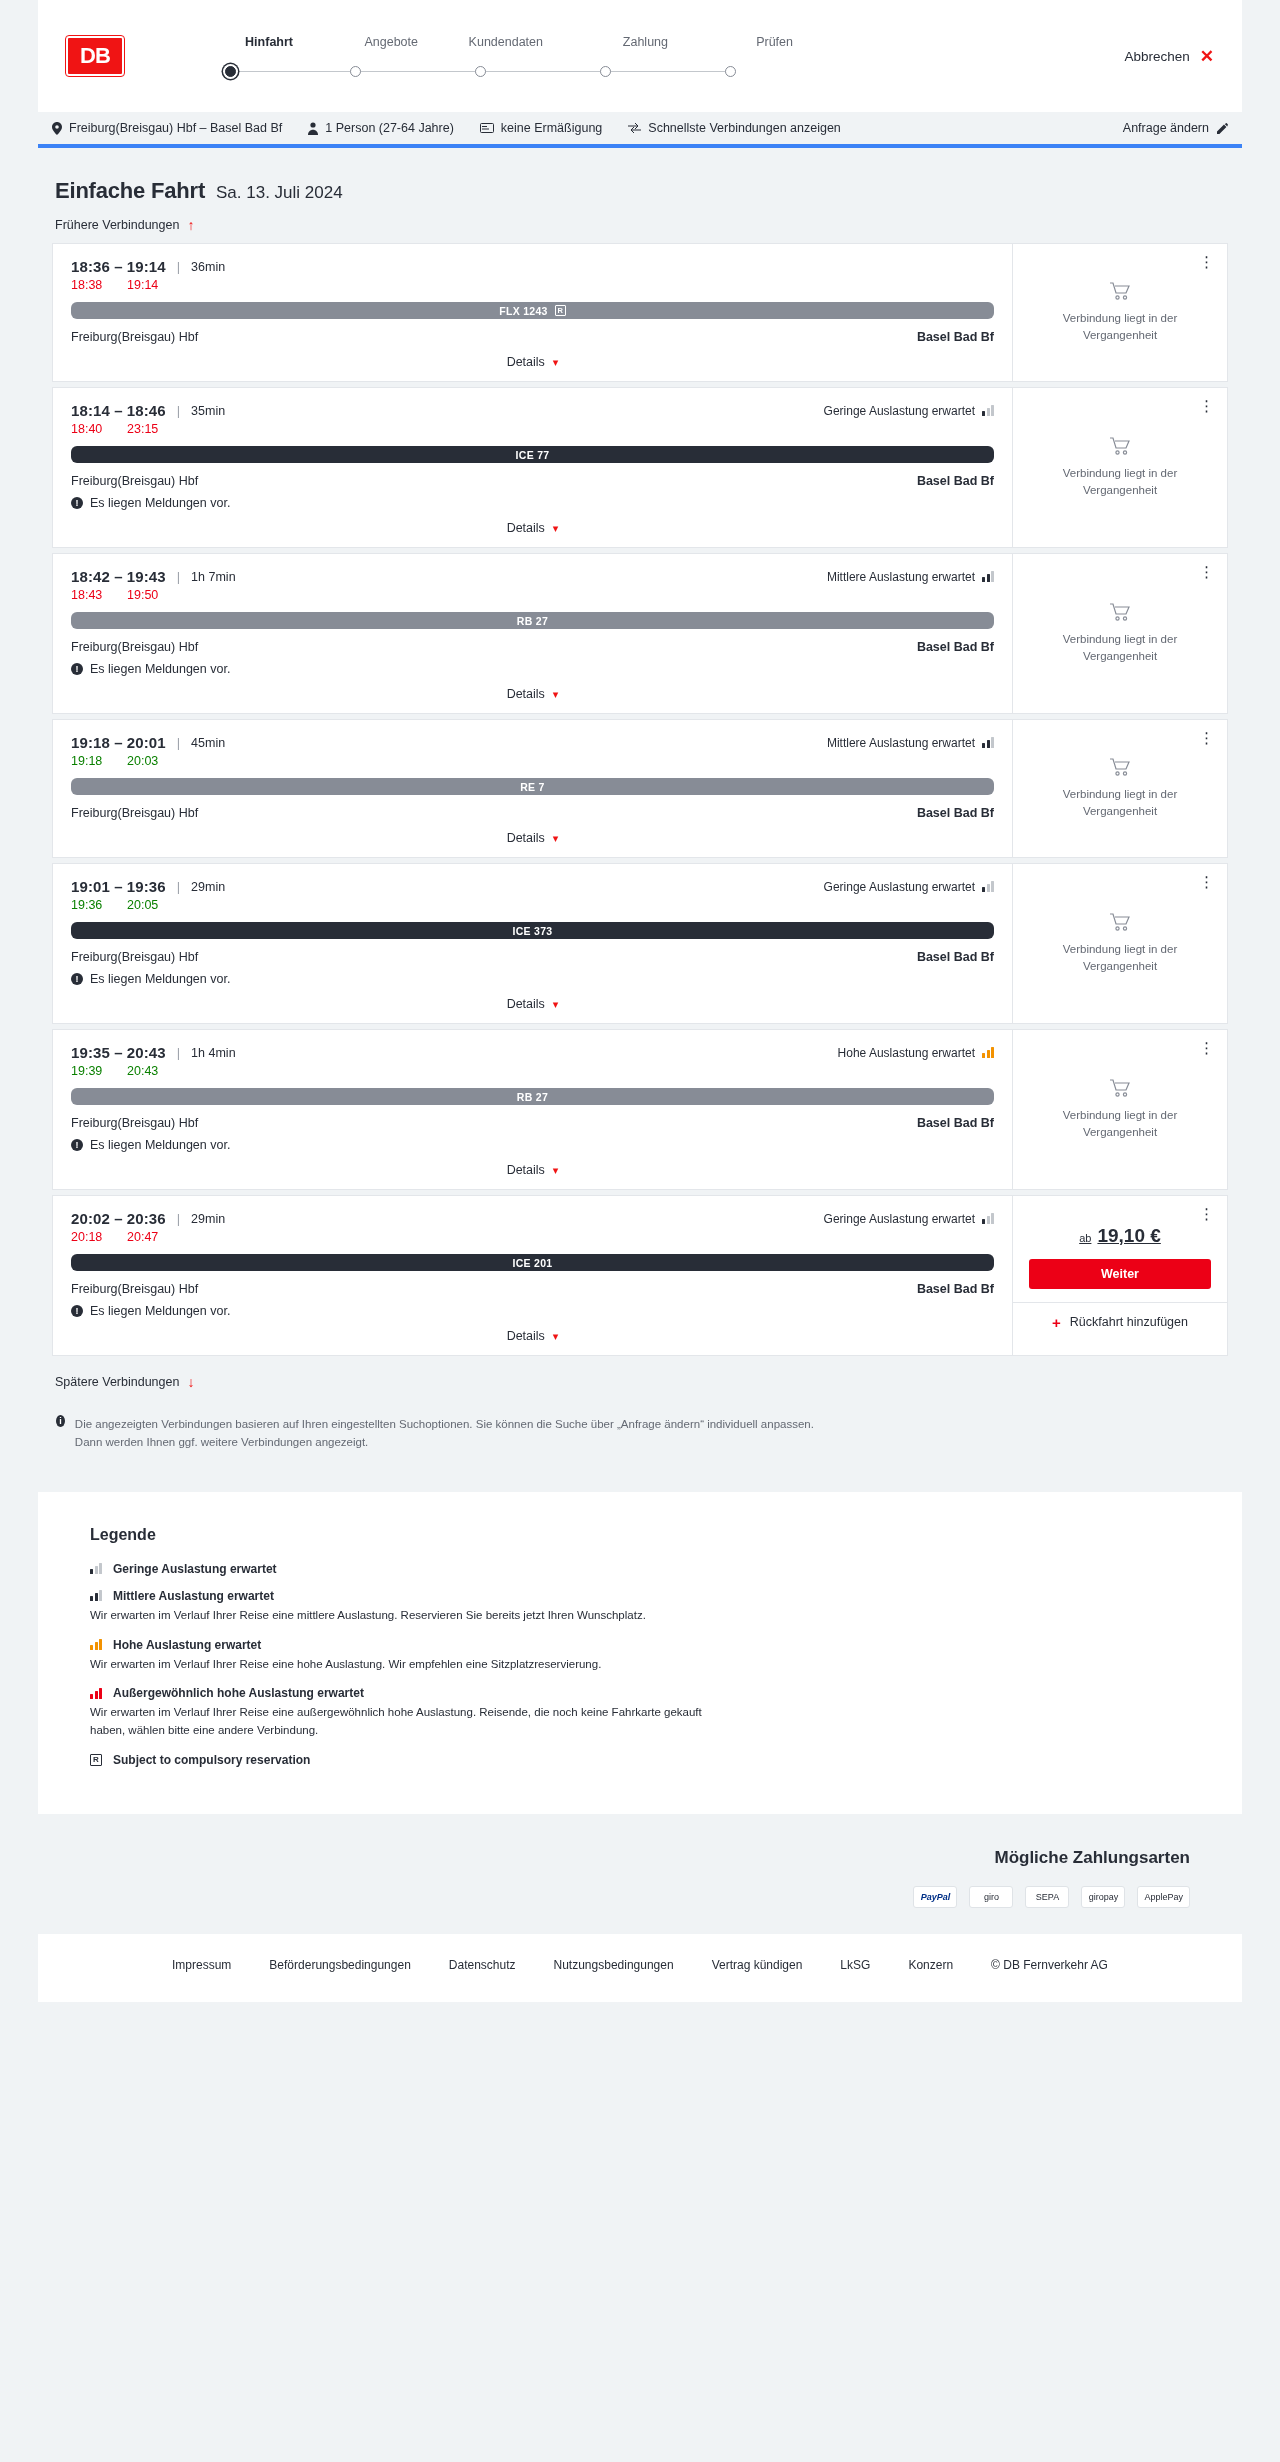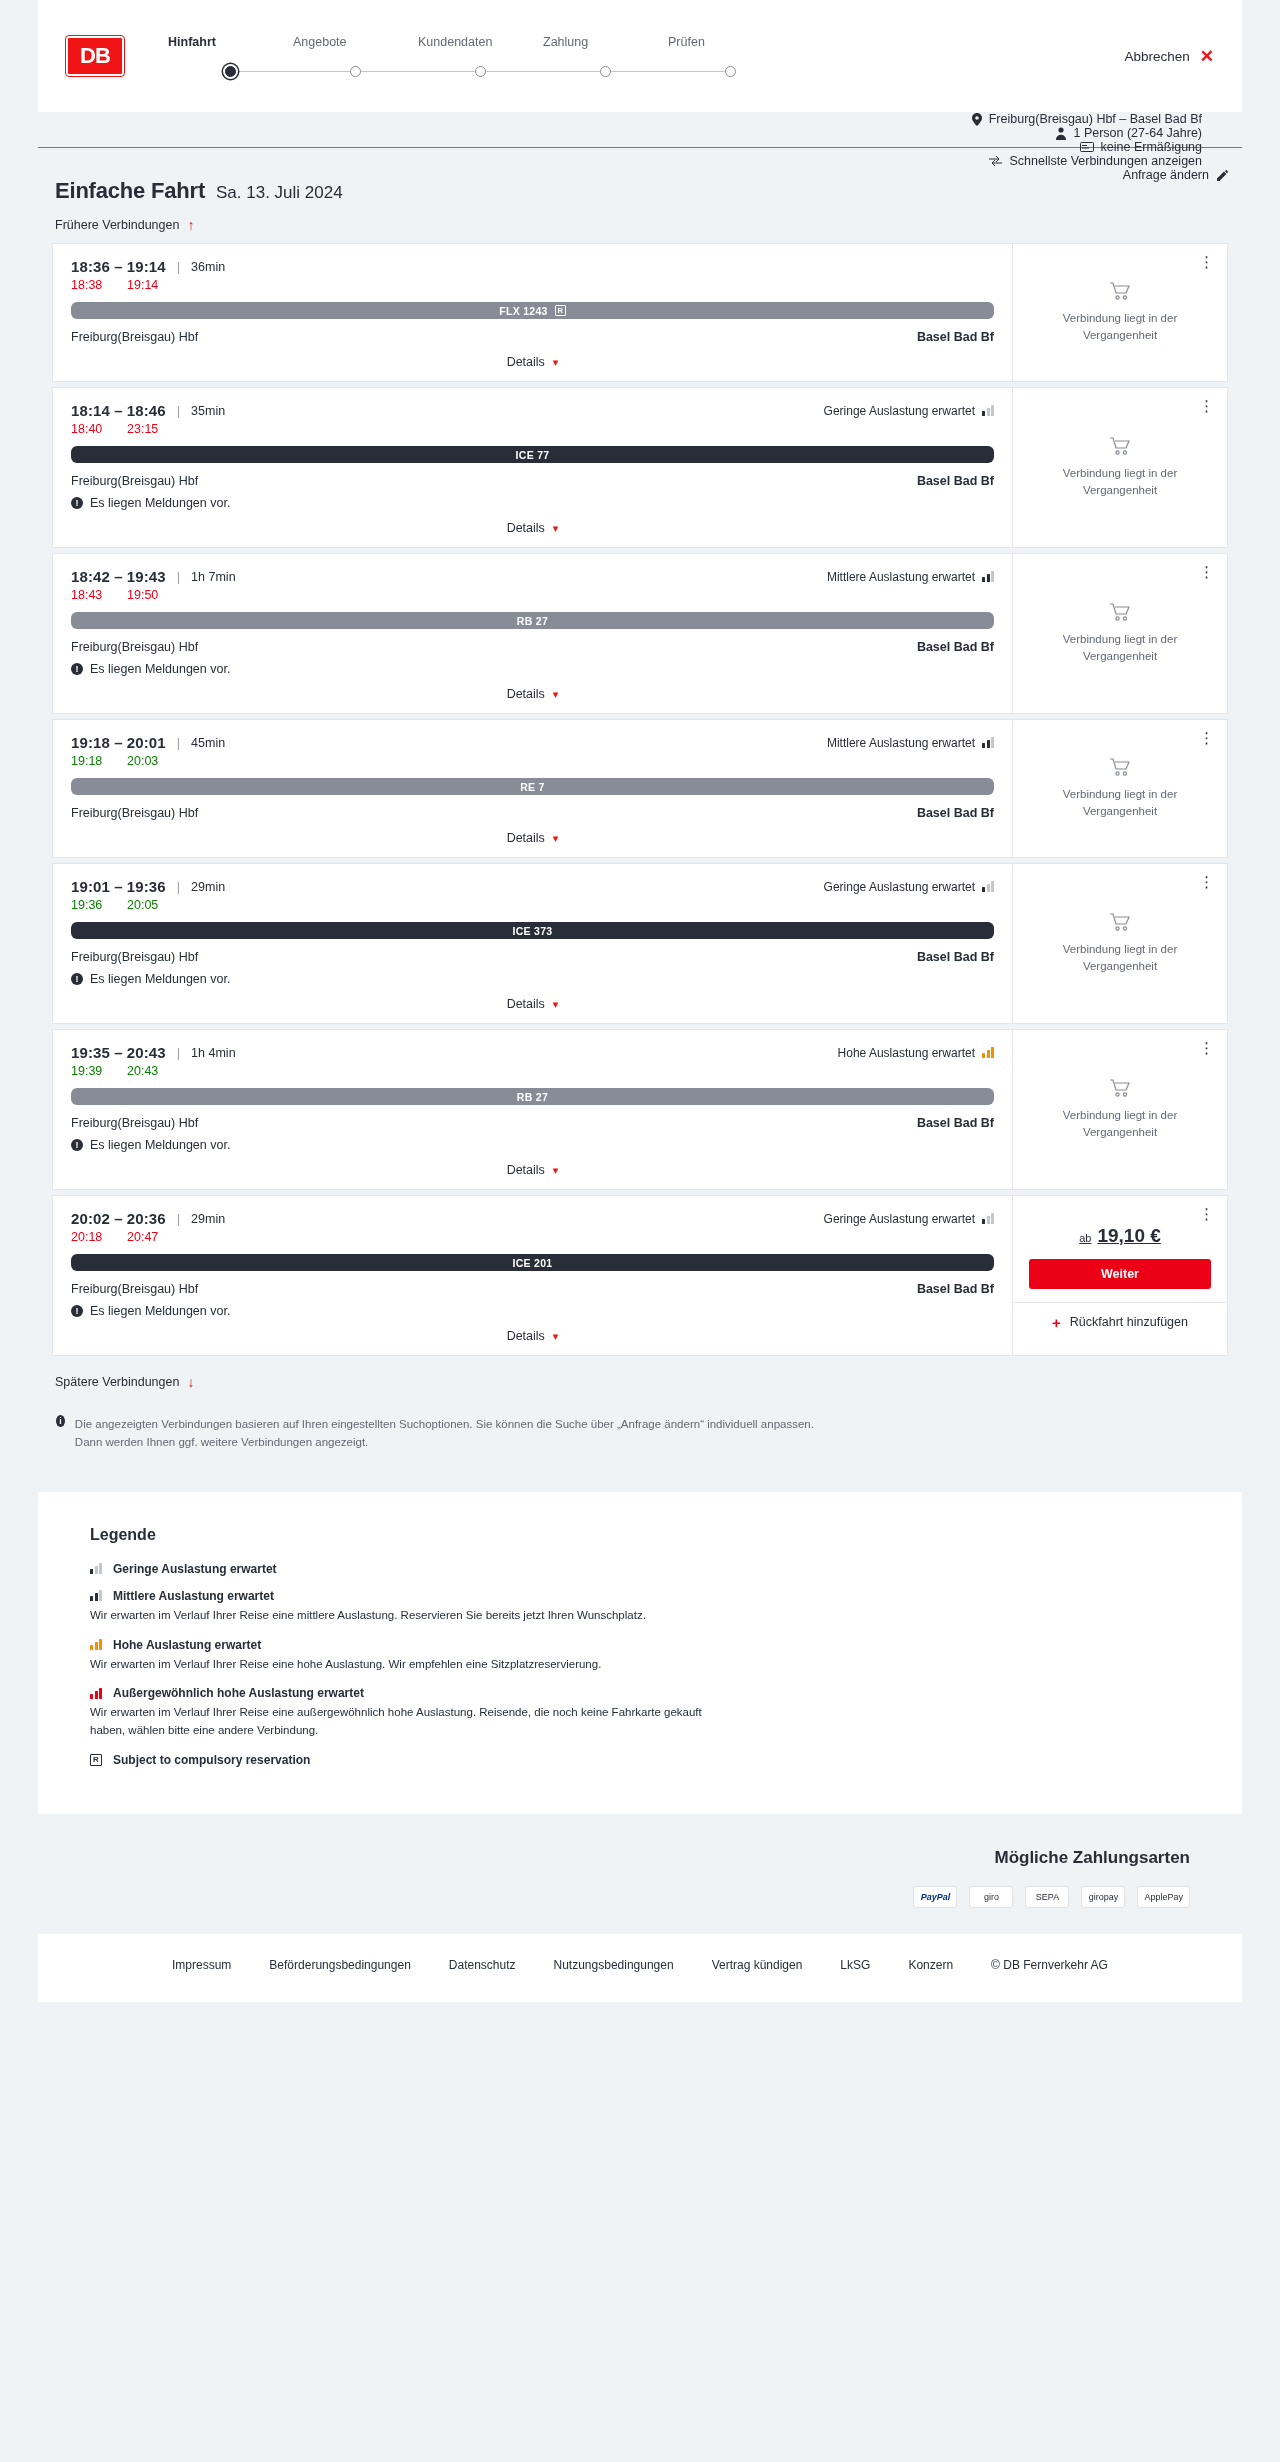--- a/index.html
+++ b/index.html
@@ -28,21 +28,21 @@
     background:#f01414;
     border-radius:3px;
     display:flex; align-items:center; justify-content:center;
     color:#fff; font-weight:bold; font-size:22px;
     font-family:"Liberation Sans", sans-serif;
     letter-spacing:-1px;
     border:2px solid #fff;
     outline:1px solid #f01414;
   }
   .stepper { display:flex; margin-left:44px; position:relative; padding-top:6px; }
-  .step { width:125px; text-align:left; position:relative; }
+  .step { width:125px; text-align:right; position:relative; }
   .step-label { font-size:12.5px; color:#646973; }
   .step.active .step-label { color:#282d37; font-weight:bold; }
   .step-dot-wrap { height:24px; display:flex; align-items:center; justify-content:center; position:relative; margin-top:10px; }
   .step-dot {
     width:11px; height:11px; border-radius:50%;
     background:#fff; border:1.5px solid #878c96; z-index:2;
   }
   .step.active .step-dot { background:#282d37; border-color:#282d37; box-shadow:0 0 0 2px #fff, 0 0 0 3.5px #282d37; }
   .step-line {
     position:absolute; top:50%; height:1px; background:#c3c7cc; left:50%; width:125px; z-index:1;
@@ -54,26 +54,25 @@
     font-size:13.5px; color:#282d37; cursor:pointer; font-weight:500;
   }
   .x-icon { font-size:17px; color:#f01414; font-weight:bold; line-height:1; }
 
   
   .summary-bar {
     background:#f0f3f5;
     margin:0 38px;
     height:36px;
     display:flex;
-    align-items:flex-end;
+    align-items:center;
     padding:0 14px;
     font-size:12.5px;
     color:#282d37;
-    border-bottom:1px solid #3b82f6;
-    flex-direction:column;
+    border-bottom:4px solid #3b82f6;
   }
   .summary-item { display:flex; align-items:center; gap:7px; margin-right:26px; white-space:nowrap; }
   .summary-spacer { flex:1; }
   .summary-edit { display:flex; align-items:center; gap:8px; cursor:pointer; }
   .ic { display:inline-flex; align-items:center; justify-content:center; }
 
   
   .content { margin:0 38px; background:#f0f3f5; padding:0 14px 10px; }
   .title-row { display:flex; align-items:baseline; gap:11px; padding:30px 0 0 3px; }
   .title-main { font-size:22px; font-weight:bold; letter-spacing:-0.2px; }

